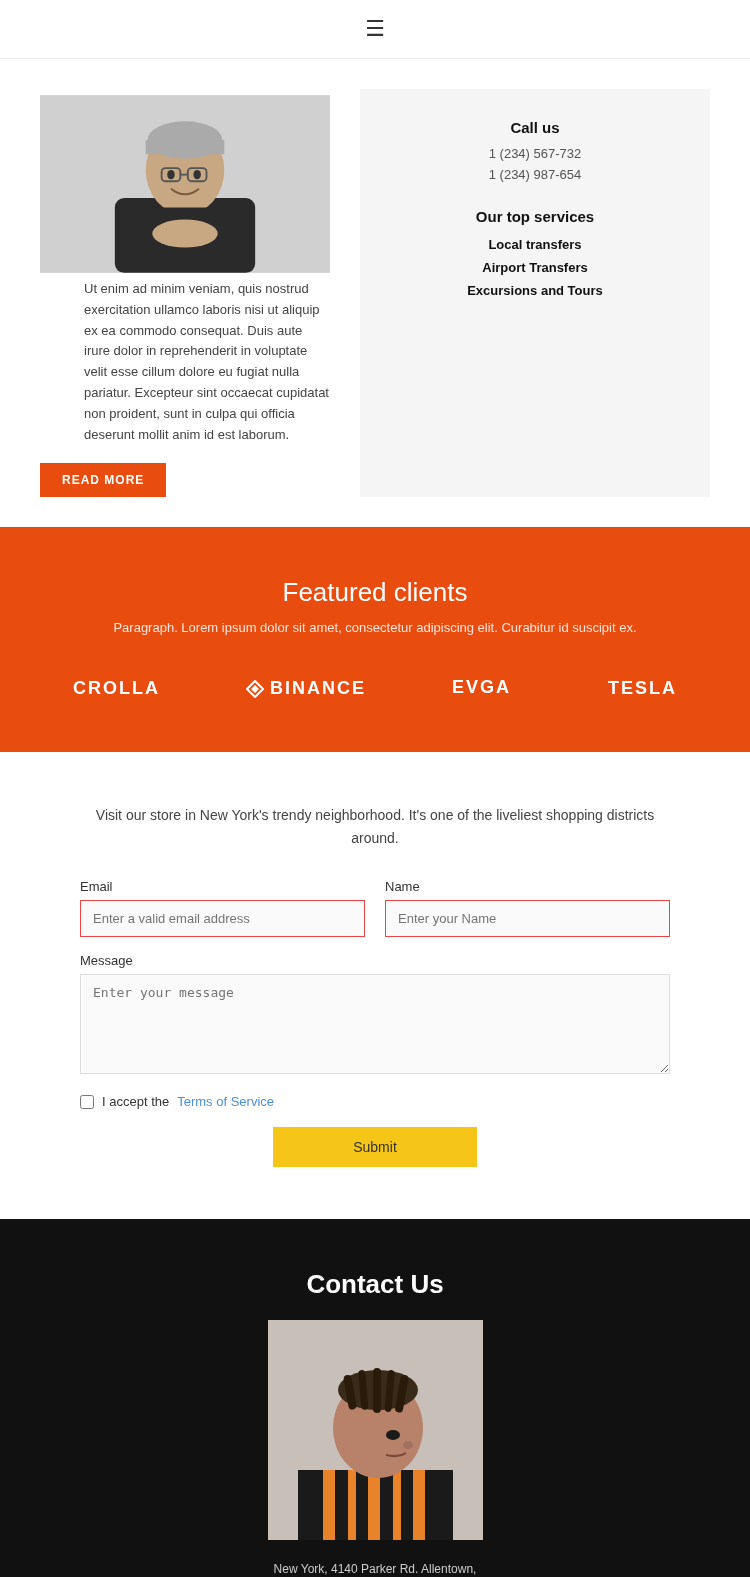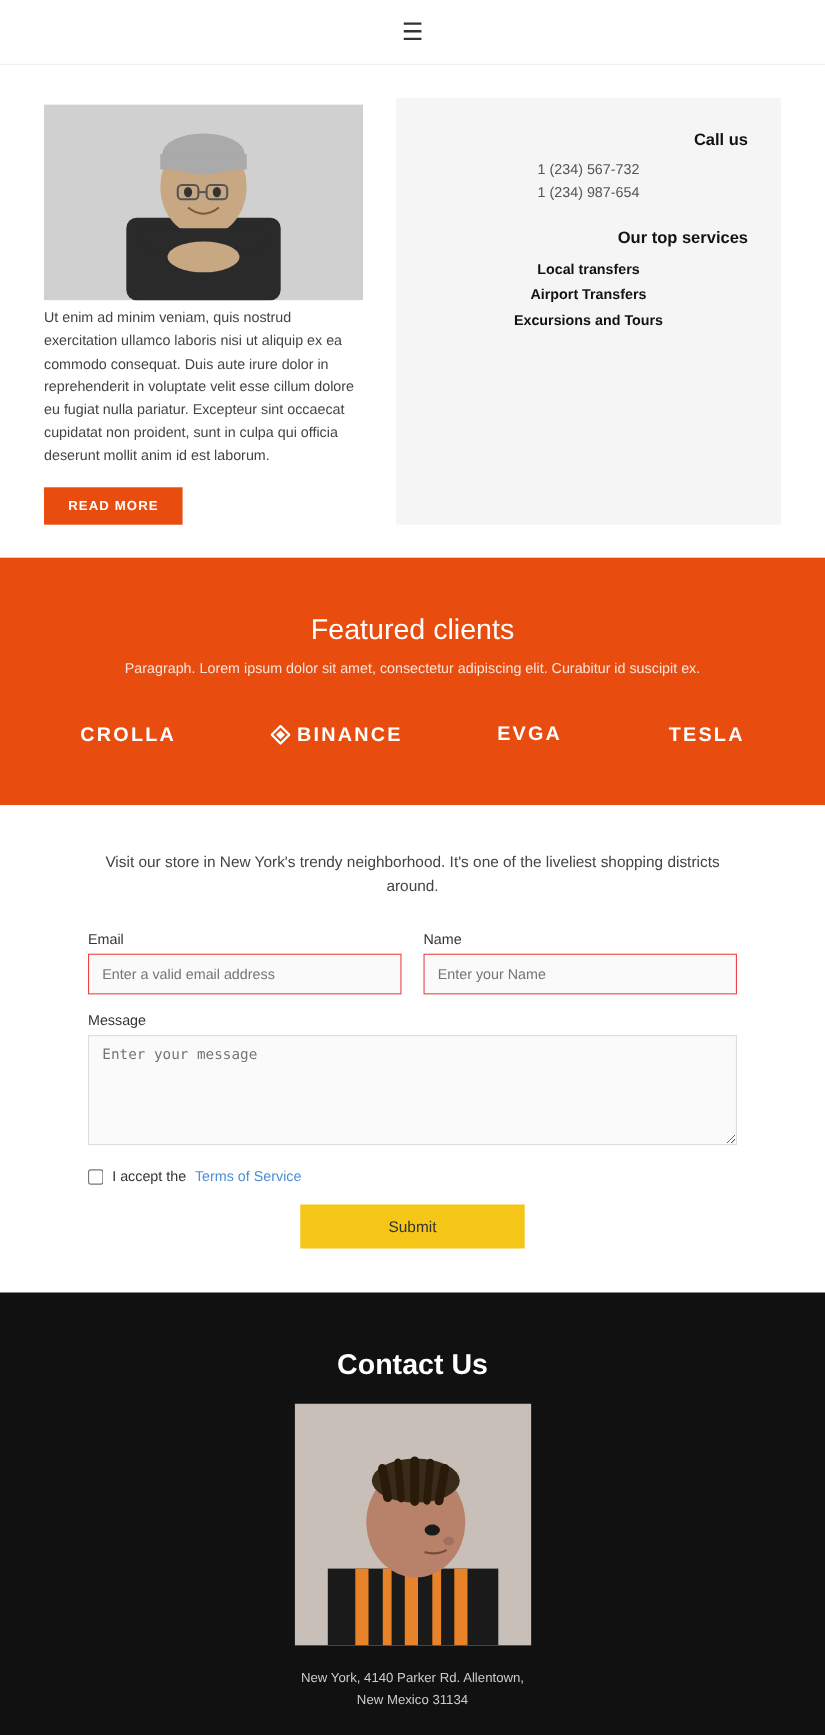--- a/index.html
+++ b/index.html
@@ -29,20 +29,21 @@
     }
     .left-col {
       flex: 1;
       max-width: 310px;
     }
     .bio-text {
       font-size: 13px;
       color: #444;
       line-height: 1.6;
       margin-bottom: 18px;
+      margin-left: 44px;
     }
     .read-more-btn {
       display: inline-block;
       padding: 10px 22px;
       background: #e84c0e;
       color: #fff;
       font-size: 12px;
       font-weight: bold;
       letter-spacing: 1px;
       border: none;
@@ -57,21 +58,20 @@
     }
     .info-section {
       margin-bottom: 22px;
       text-align: center;
     }
     .info-section h3 {
       font-size: 15px;
       font-weight: bold;
       color: #111;
       margin-bottom: 8px;
-      text-align: right;
     }
     .info-section p {
       font-size: 13px;
       color: #555;
       line-height: 1.6;
     }
     .info-section .service-link {
       display: block;
       font-size: 13px;
       font-weight: bold;
@@ -112,21 +112,21 @@
       text-transform: uppercase;
     }
     .logo-binance {
       display: flex;
       align-items: center;
       gap: 6px;
     }
 
     
     .form-section {
-      padding: 40px 80px;
+      padding: 52px 80px;
       background: #fff;
       text-align: center;
     }
     .form-section .store-text {
       font-size: 14px;
       color: #444;
       line-height: 1.6;
       margin-bottom: 30px;
     }
     .form-row {

